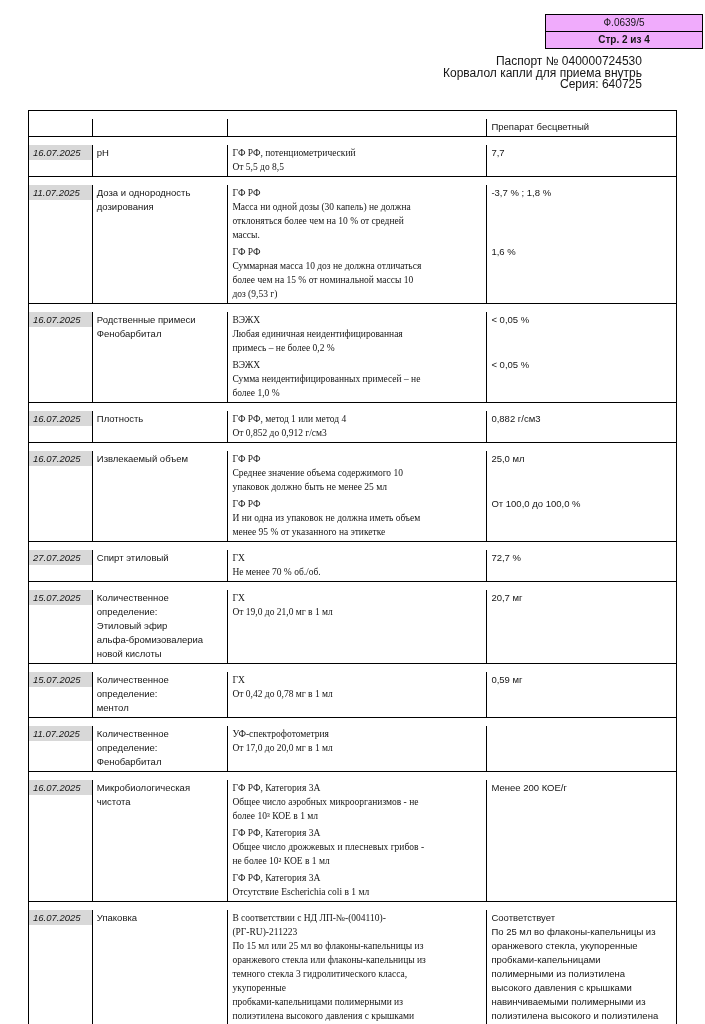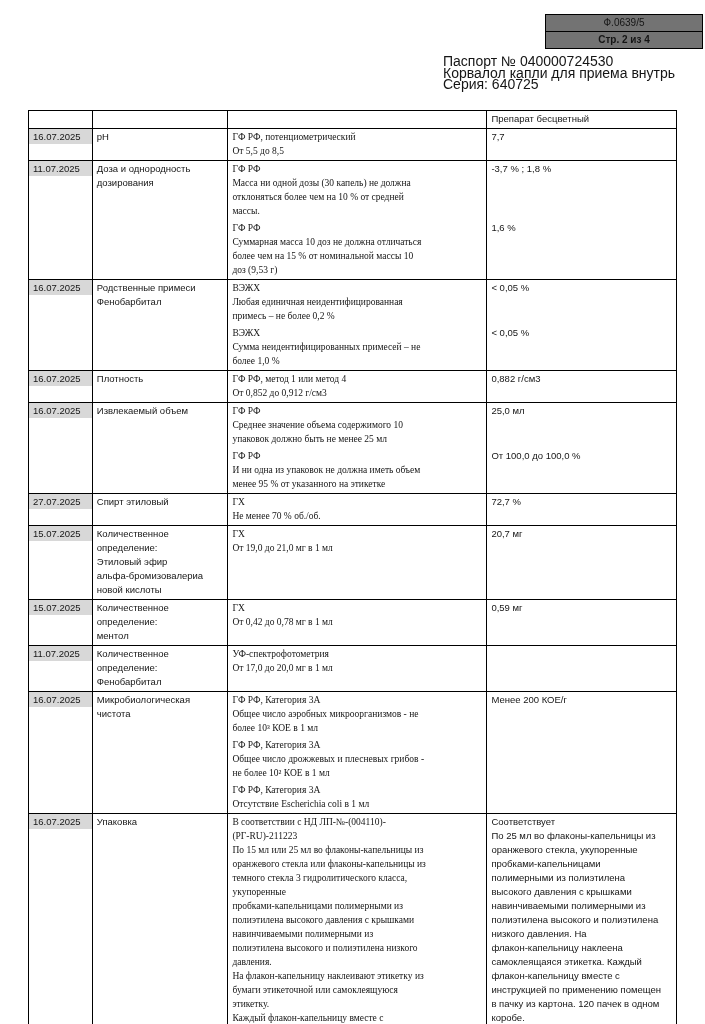--- a/index.html
+++ b/index.html
@@ -1,31 +1,31 @@
 <!DOCTYPE html>
 <html><head>
 <meta charset="utf-8">
 <style>
   html,body { margin:0; padding:0; }
   body {
     width:705px; height:1024px; background:#ffffff; position:relative;
     font-family:"Liberation Sans", sans-serif; color:#151515;
     overflow:hidden;
   }
-  .formbox { position:absolute; top:14px; left:545px; width:158px; border:1px solid #000; box-sizing:border-box; background:#737373; }
+  .formbox { position:absolute; top:14px; left:545px; width:158px; border:1px solid #000; box-sizing:border-box; background:#f0abfc; }
   .formbox .frow { text-align:center; font-size:10px; line-height:16px; height:16px; }
   .formbox .frow + .frow { border-top:1px solid #000;font-weight:bold; }
-  .passport { position:absolute; left:443px; top:56px; font-size:14px; line-height:11.5px; }
+  .passport { position:absolute; left:443px; top:56px; font-size:12px; line-height:11.5px;text-align:right; }
   .passport div { white-space:nowrap; }
 
   .table { position:absolute; left:28px; top:110px; width:649px; border:1px solid #000; box-sizing:border-box; background:#fff; }
-  .trow { display:flex; align-items:stretch; border-bottom:1px solid #000; }
+  .trow { display:flex; align-items:stretch; border-bottom:1px solid #000;margin-top:8px; }
   .trow:last-child { border-bottom:0; }
   .cell { font-size:9.5px; line-height:14px; padding:1px 4px 2px 4px; white-space:pre-line; box-sizing:border-box; }
-  .c-date  { width:64px;  border-right:1px solid #000; padding:0; }
+  .c-date  { width:64px;  border-right:1px solid #000; padding:0;font-style:italic; }
   .date-band { display:block; background:#d8d8d8; padding:1px 4px; font-size:9.5px; line-height:13px; }
   .c-param { width:136px; border-right:1px solid #000; }
   .c-group { width:449px; display:flex; flex-direction:column; }
   .seg { display:flex; align-items:stretch; }
   .seg:last-child { flex:1 0 auto; }
   .c-method { width:259px; border-right:1px solid #000;font-family:Liberation Serif, serif; }
   .c-result { flex:1; }
   .hdr { min-height:16px; }
 </style>
 </head>

